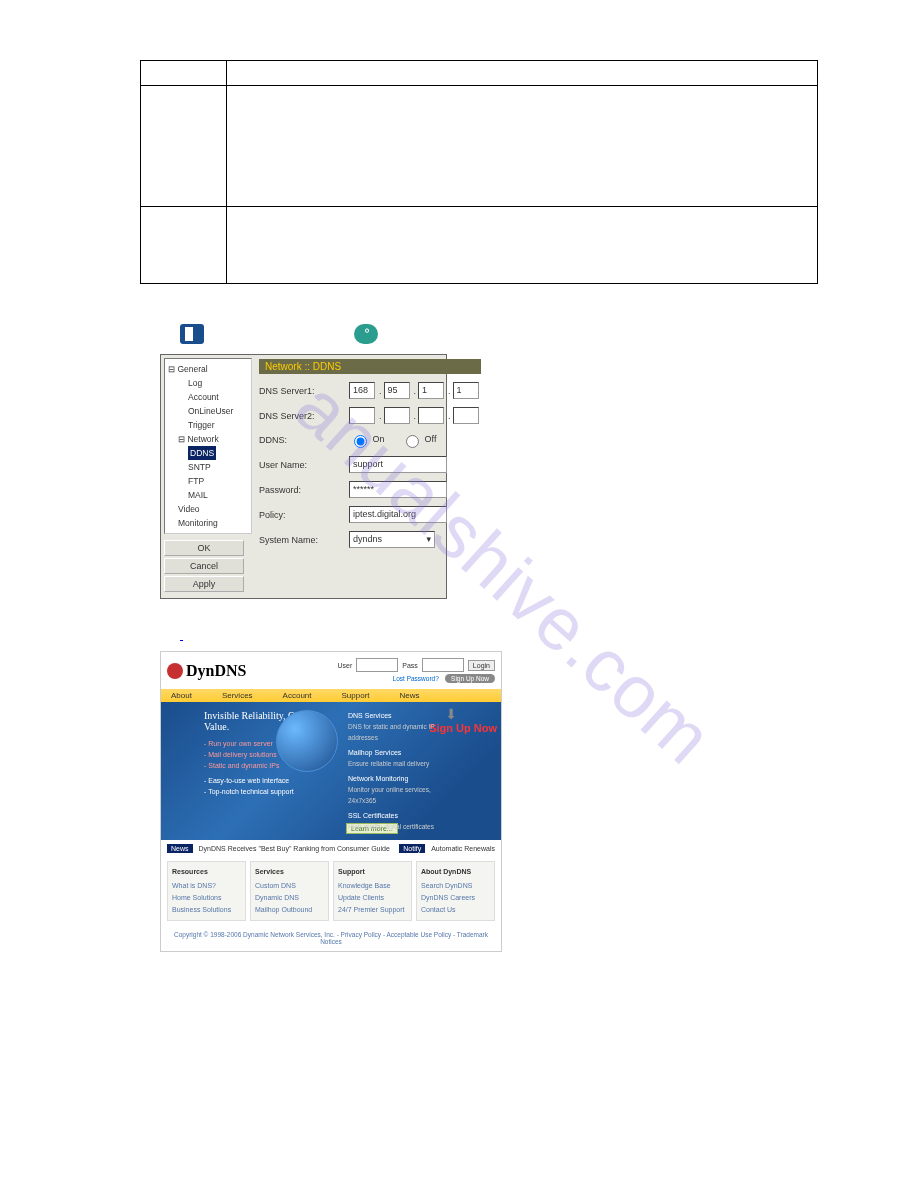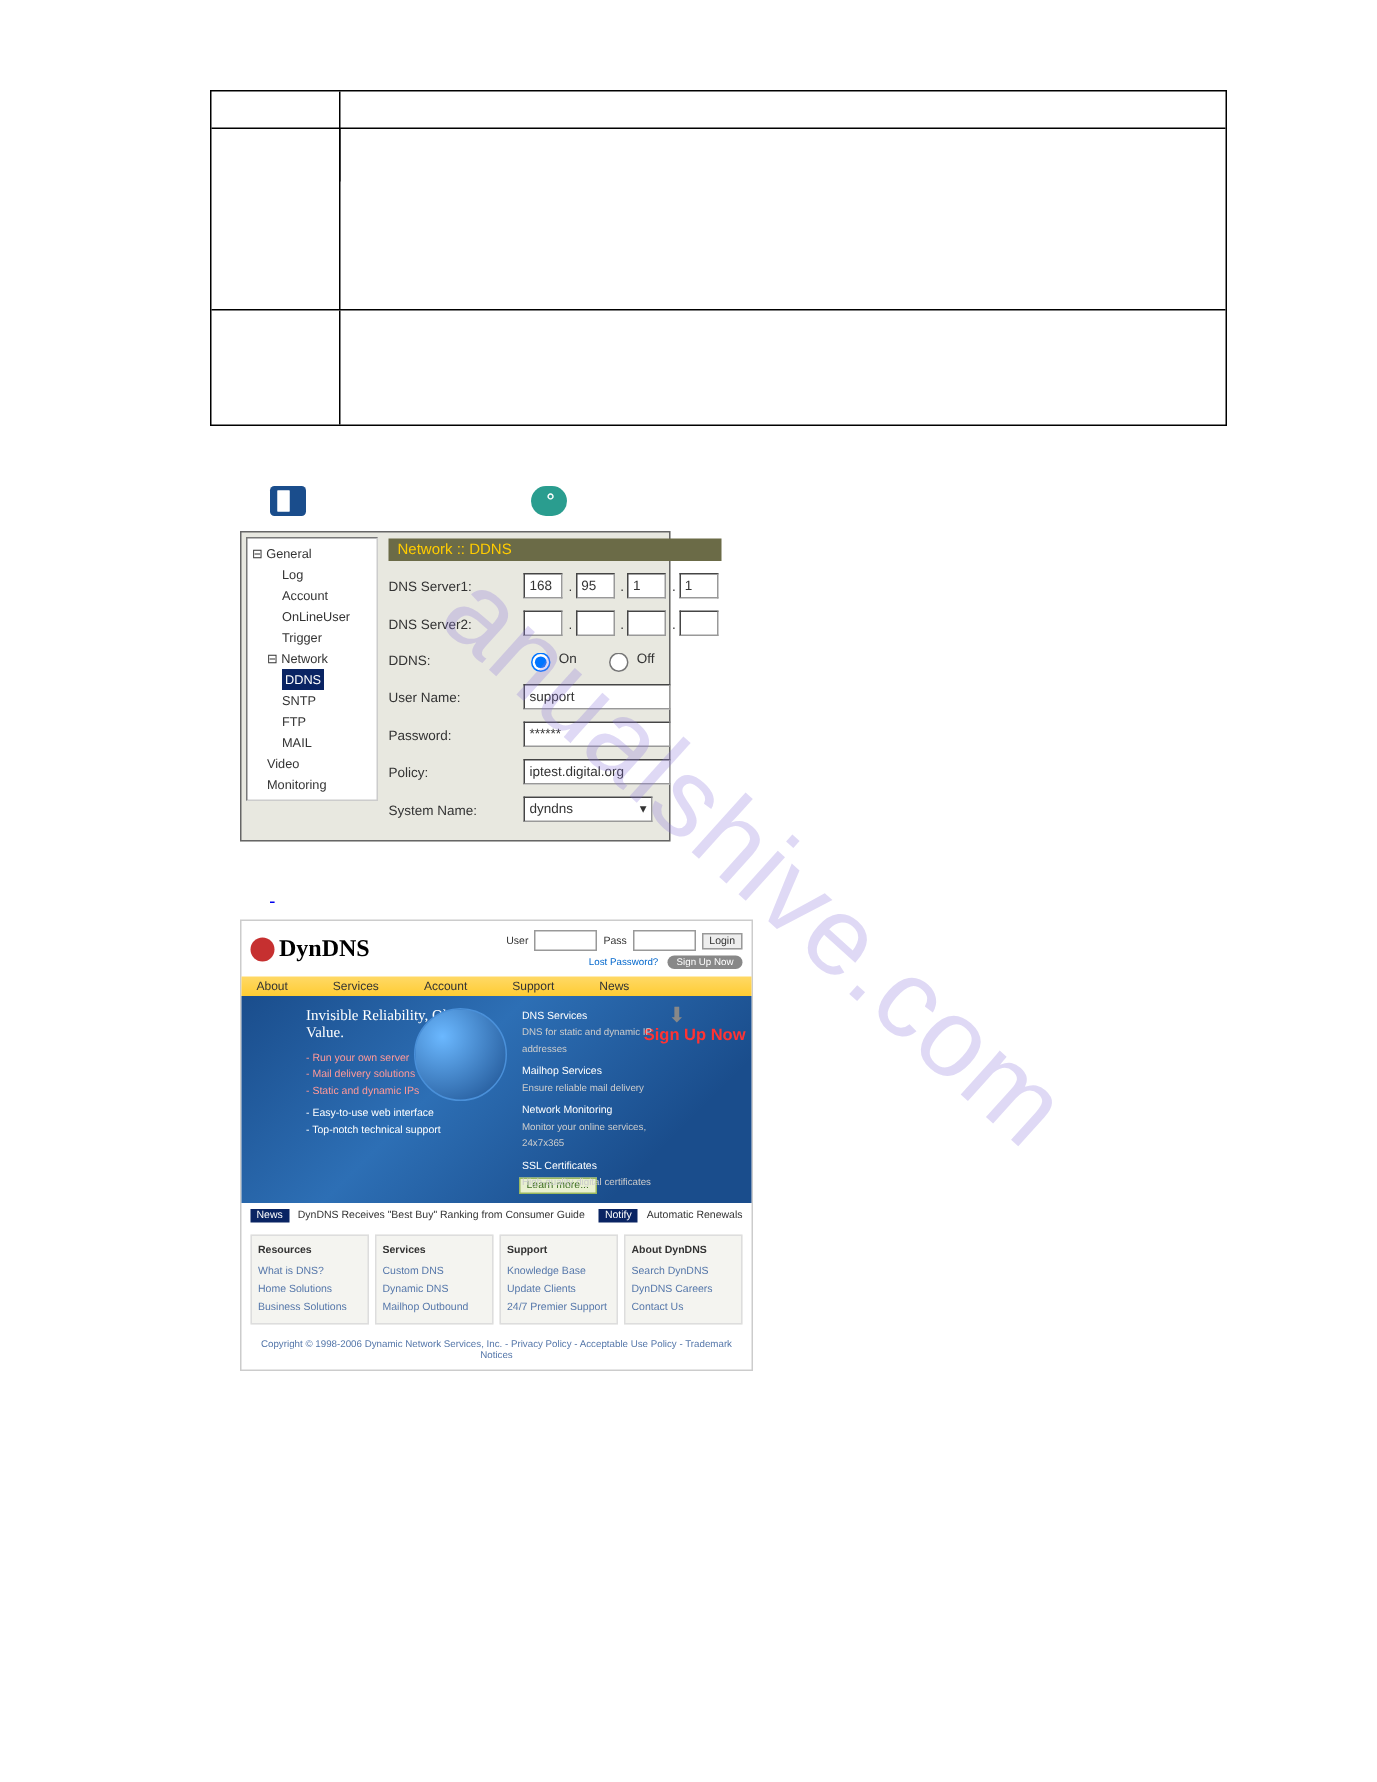--- a/index.html
+++ b/index.html
@@ -106,20 +106,25 @@
             <div class="item indent2">OnLineUser</div>
             <div class="item indent2">Trigger</div>
             <div class="item indent1">⊟ <span>Network</span></div>
             <div class="item indent2"><span class="selected">DDNS</span></div>
             <div class="item indent2">SNTP</div>
             <div class="item indent2">FTP</div>
             <div class="item indent2">MAIL</div>
             <div class="item indent1">Video</div>
             <div class="item indent1">Monitoring</div>
           </div>
+          <div class="btn-panel">
+            <div class="dlg-btn">OK</div>
+            <div class="dlg-btn">Cancel</div>
+            <div class="dlg-btn">Apply</div>
+          </div>
         </div>
         <div class="form-panel">
           <div class="form-header">Network :: DDNS</div>
           <div class="form-row">
             <div class="form-label">DNS Server1:</div>
             <span class="form-input ip-seg">168</span>
               <span class="ip-dot">.</span>
             <span class="form-input ip-seg">95</span>
               <span class="ip-dot">.</span>
             <span class="form-input ip-seg">1</span>

